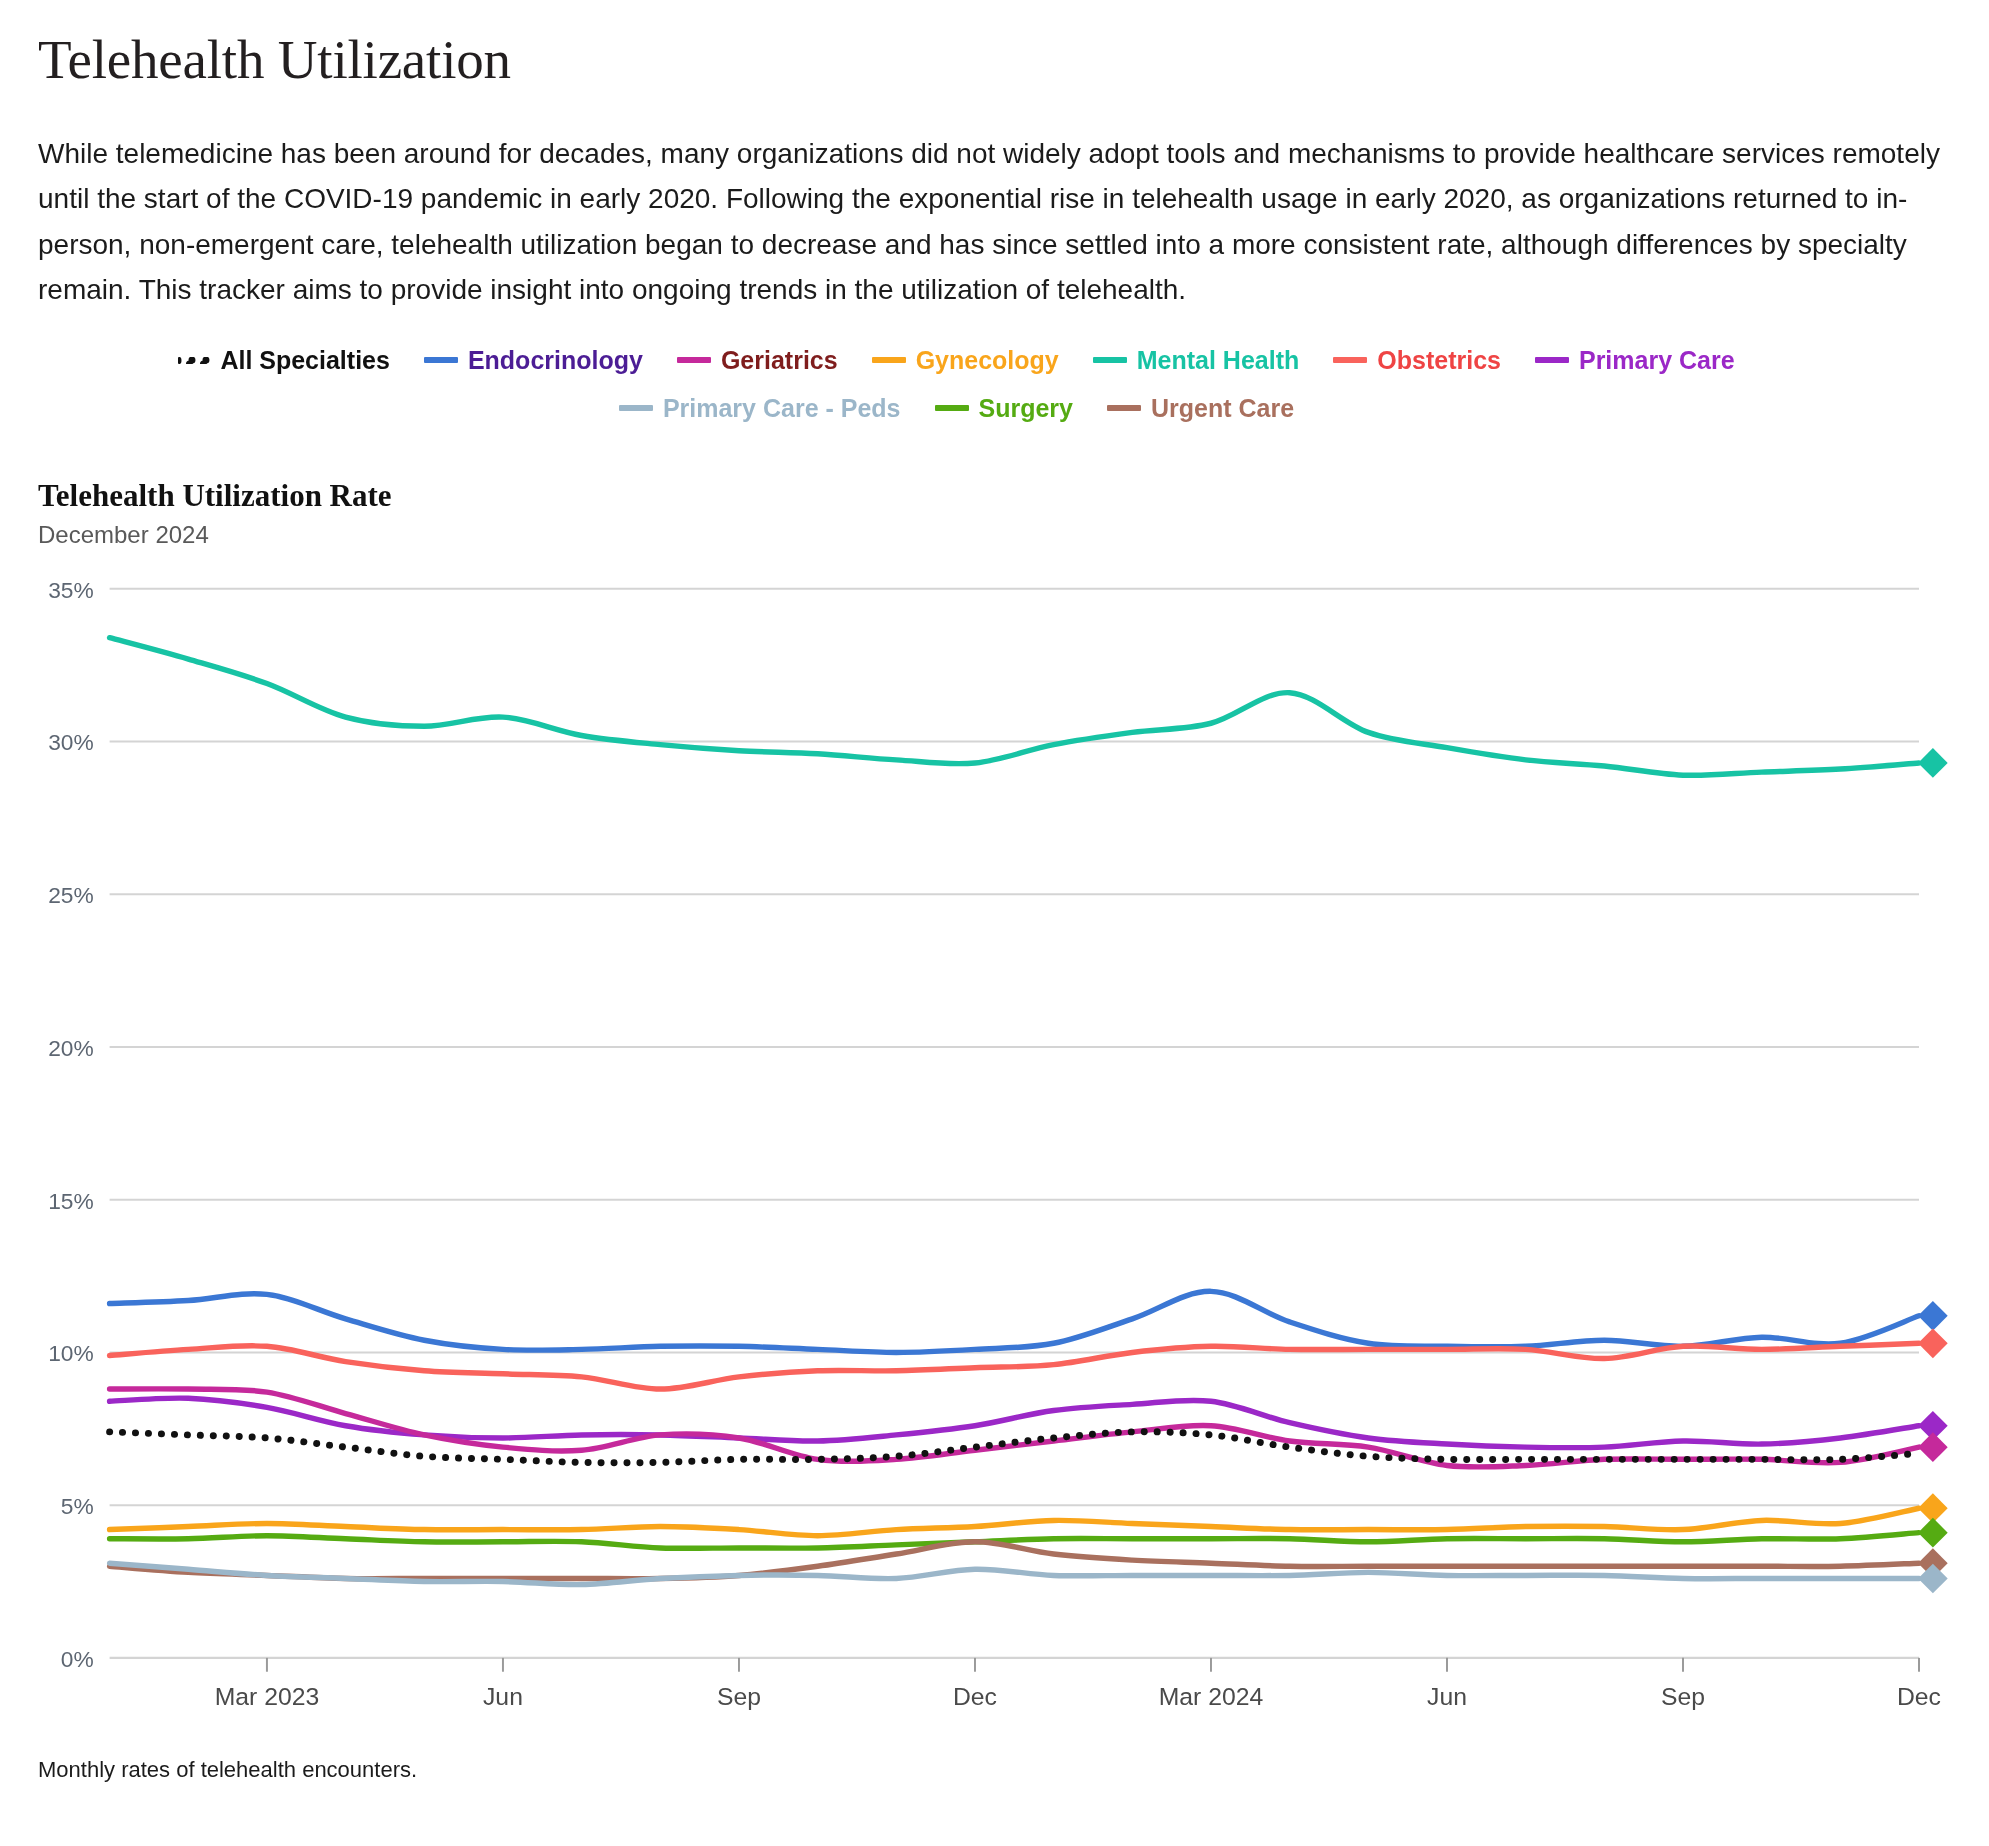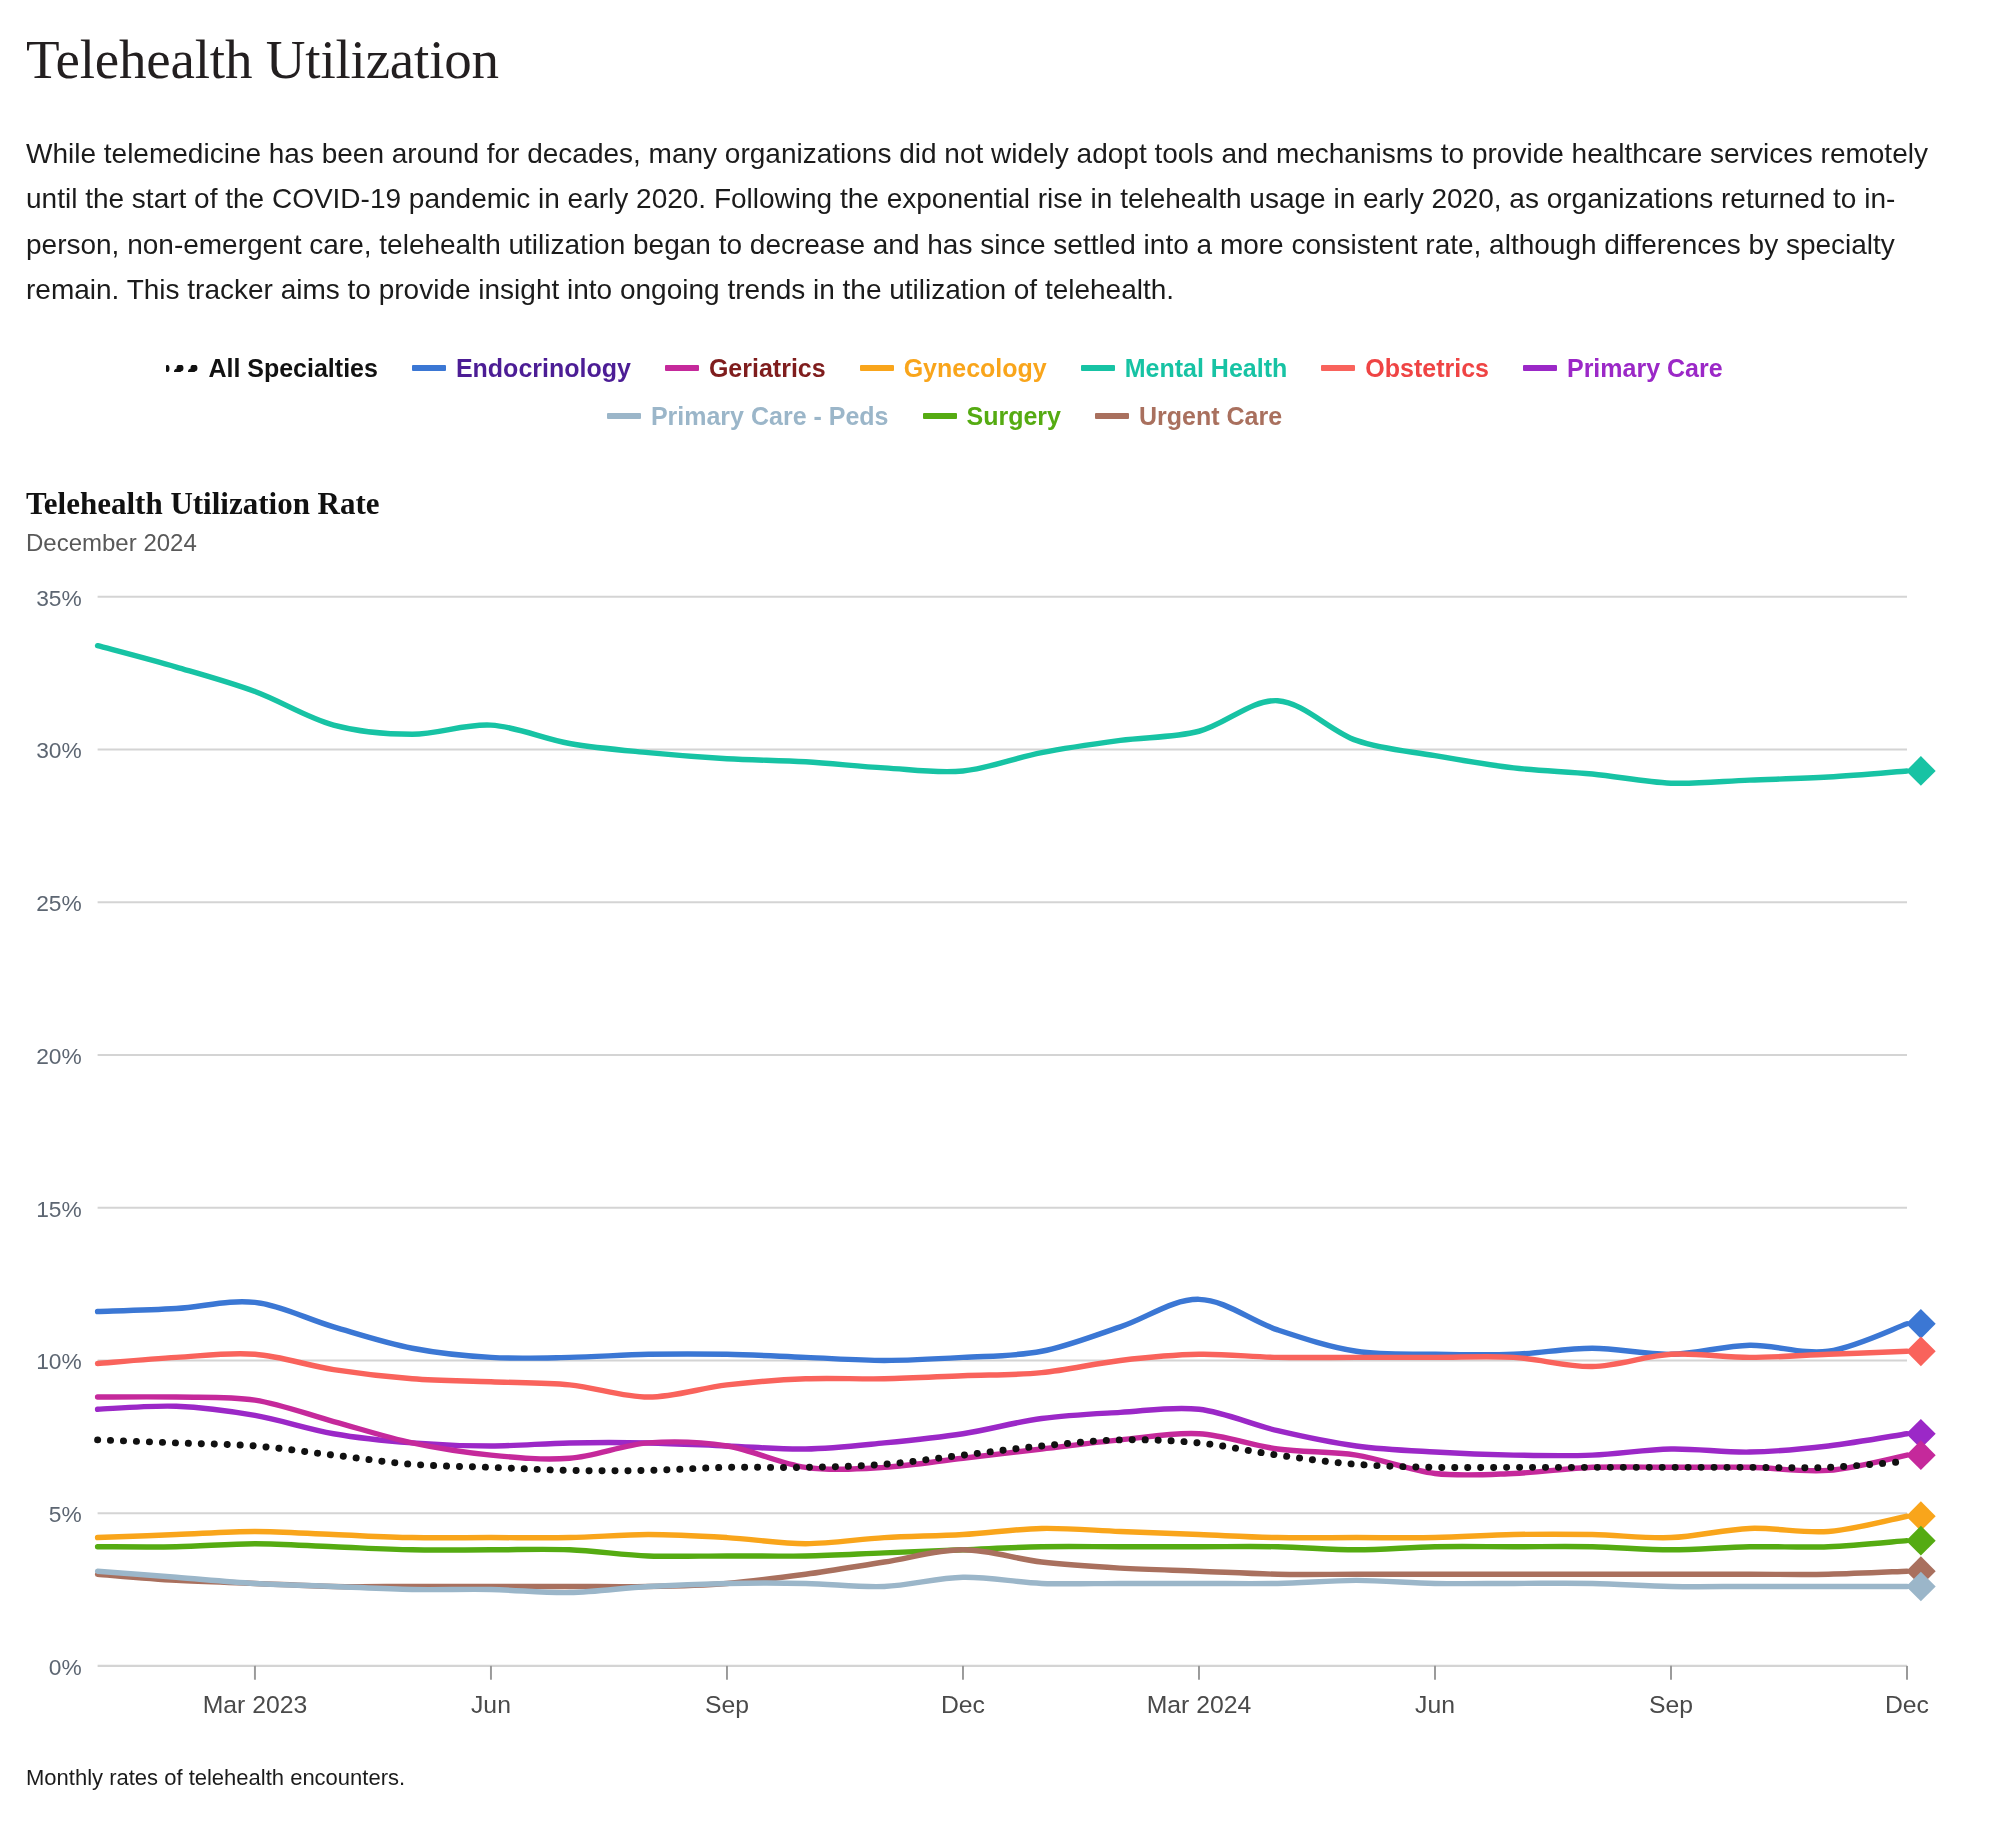--- a/index.html
+++ b/index.html
@@ -12,42 +12,42 @@
     height: 1846px;
     font-family: "Liberation Sans", sans-serif;
     color: #1a1a1a;
     overflow: hidden;
   }
   .page {
     position: relative;
     width: 1990px;
     height: 1828px;
     box-sizing: border-box;
-    padding: 0 26px;
+    padding: 0 38px;
   }
   .page-title {
     font-family: "Liberation Serif", serif;
     font-size: 55px;
     font-weight: 400;
     color: #231f20;
     margin: 0;
     padding-top: 28px;
     letter-spacing: -0.2px;
   }
   .intro {
     font-size: 28px;
     line-height: 1.62;
     color: #1b1b1b;
     margin: 40px 0 0 0;
     max-width: 1911px;
     font-weight: 400;
   }
   
   .legend {
-    margin-top: 36px;
+    margin-top: 28px;
     display: flex;
     flex-wrap: wrap;
     justify-content: center;
     align-items: center;
     column-gap: 34px;
     row-gap: 8px;
     max-width: 1797px;
     padding-left: 20px;
   }
   .legend-item {

